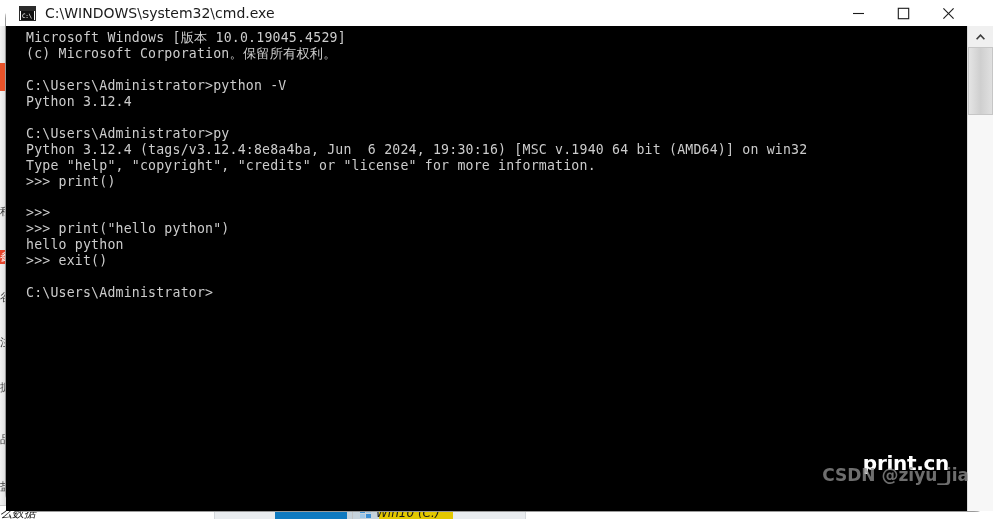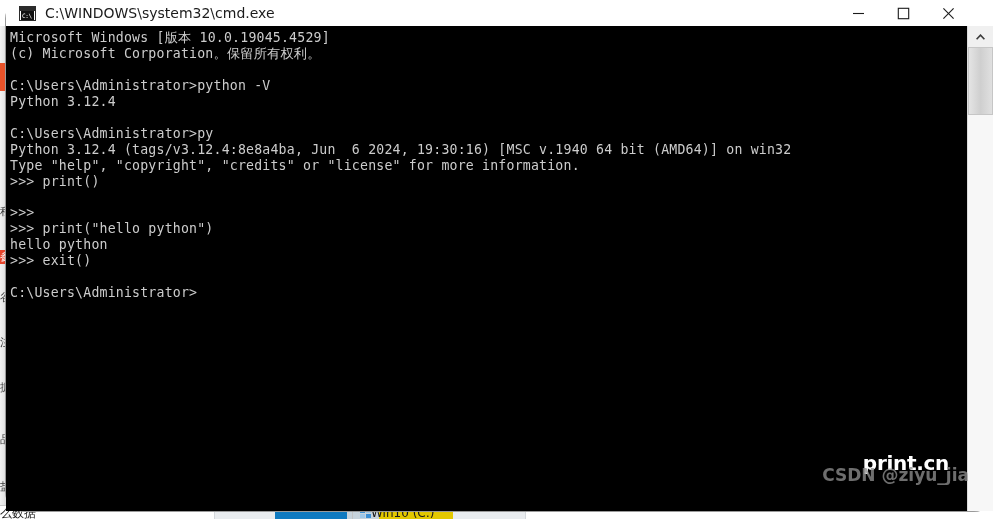--- a/index.html
+++ b/index.html
@@ -61,20 +61,21 @@
   }
 
   
   #bg-bottom-window {
     position: absolute;
     left: 0; top: 505px;
     width: 993px; height: 14px;
     background: #ffffff;
     border-top: 1px solid #c8c8c8;
     overflow: hidden;
+    font-style: italic;
   }
   #bg-bottom-label {
     position: absolute;
     left: 0; top: 0;
     font-family: "DejaVu Sans", sans-serif;
     font-size: 12px;
     line-height: 15px;
     color: #1a1a1a;
     white-space: nowrap;
   }
@@ -86,20 +87,21 @@
     border: 1px solid #d4d8dc;
     overflow: hidden;
   }
   .usage-seg { position: absolute; top: 0; height: 11px; }
   #bg-drive-row {
     position: absolute;
     left: 360px; top: 0;
     height: 14px;
     display: flex;
     align-items: center;
+    gap: 5px;
     white-space: nowrap;
   }
   #bg-drive-sep {
     position: absolute;
     left: 352px; top: 0;
     width: 1px; height: 14px;
     background: #c3c3c3;
   }
   .drive-ico {
     width: 11px; height: 10px;
@@ -197,21 +199,21 @@
   
   #cmd-screen {
     position: absolute;
     left: 0; top: 26px;
     width: 962px; height: 485px;
     background: #000000;
     overflow: hidden;
   }
   #cmd-console-text {
     margin: 0;
-    padding: 4px 0 0 4px;
+    padding: 4px 0 0 20px;
     font-family: "DejaVu Sans Mono", "Liberation Mono", monospace;
     font-size: 13.2px;
     line-height: 15.95px;
     color: #cccccc;
     white-space: pre;
     letter-spacing: 0.2px;
   }
 
   
   #cmd-scrollbar {

